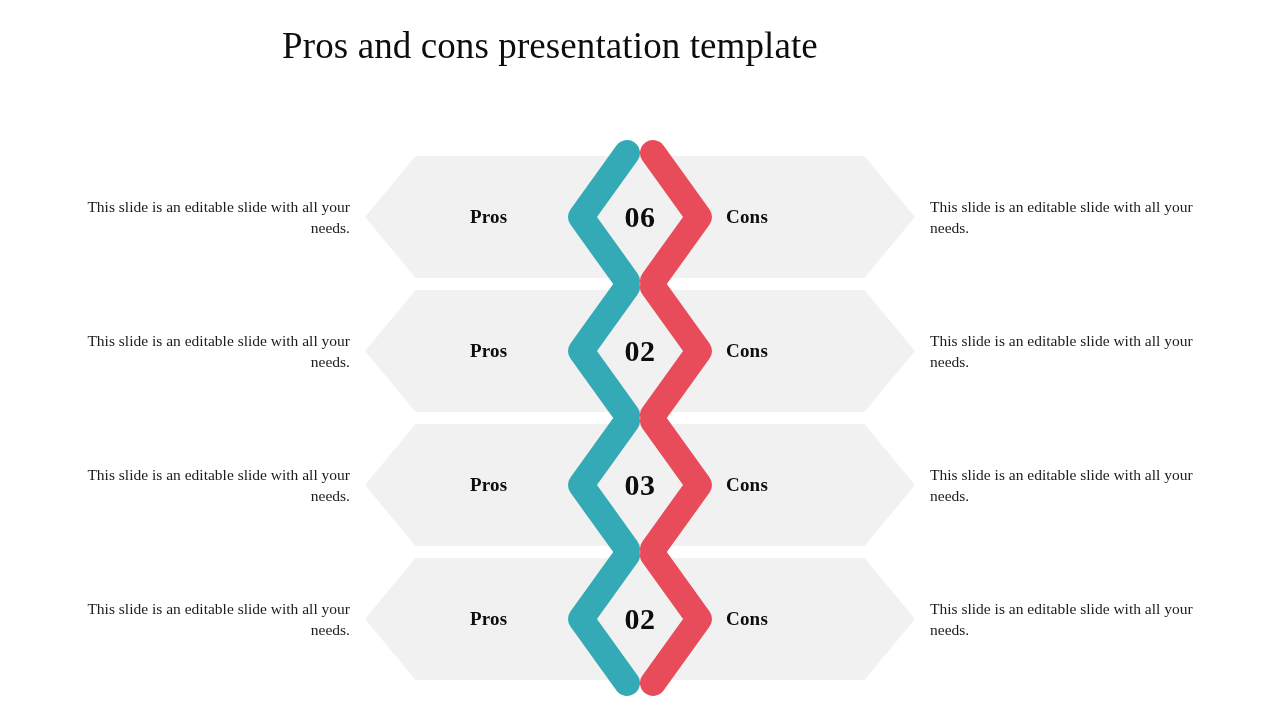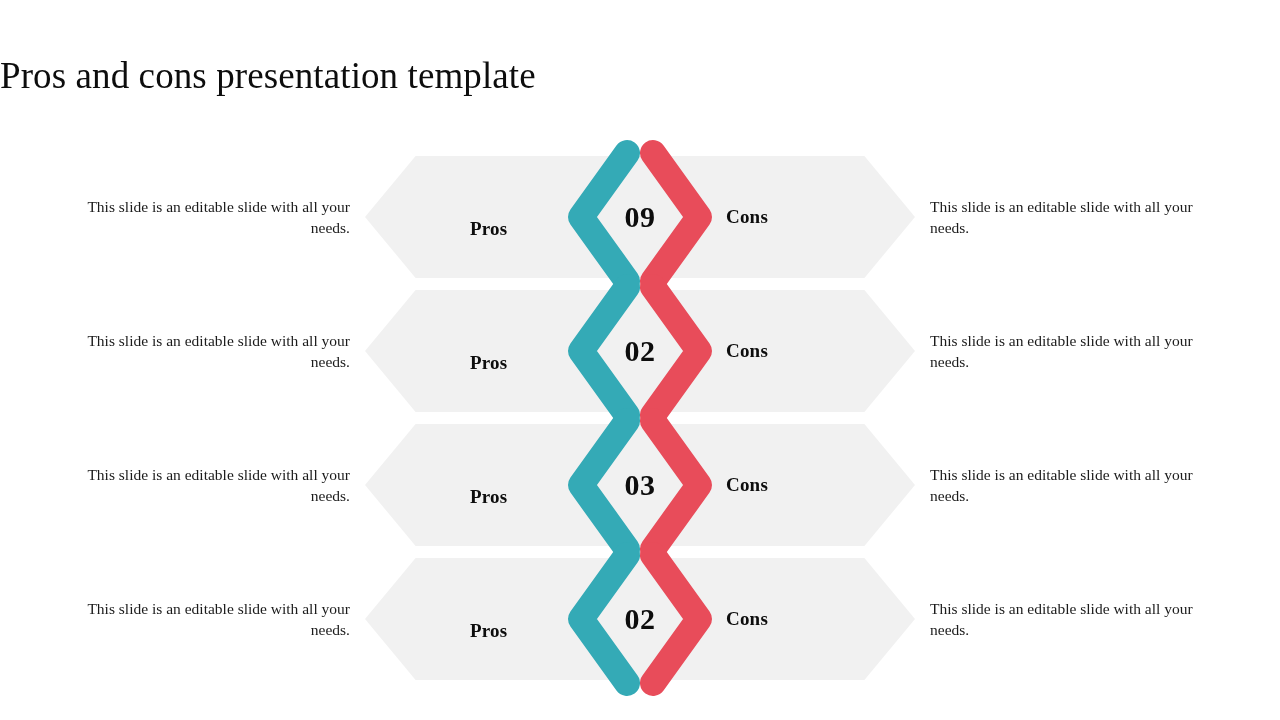--- a/index.html
+++ b/index.html
@@ -20,29 +20,28 @@
     height: 720px;
     background: #ffffff;
   }
 
   
   .slide-title {
     position: absolute;
     top: 22px;
     left: 0;
     width: 1100px;
-    text-align: left;
+    text-align: center;
     font-family: "Liberation Serif", "DejaVu Serif", serif;
     font-size: 37px;
     font-weight: 400;
     color: #0d0d0d;
     letter-spacing: 0.1px;
     line-height: 48px;
     white-space: nowrap;
-    margin-top: 30px;
   }
 
   
   .rows {
     position: absolute;
     top: 156px;
     left: 0;
     width: 1280px;
   }
 
@@ -94,21 +93,20 @@
     font-family: "Liberation Serif", "DejaVu Serif", serif;
     font-size: 19px;
     font-weight: 700;
     color: #0d0d0d;
     letter-spacing: 0.2px;
     white-space: nowrap;
   }
   .band-label.pros {
     left: 470px;
     text-align: center;
-    margin-top: 12px;
   }
   .band-label.cons {
     left: 726px;
     text-align: center;
   }
 
   
   .center-mark {
     position: absolute;
     top: 50%;
@@ -157,21 +155,21 @@
 
       <div class="band-label pros">Pros</div>
 
       <div class="center-mark">
         <svg viewBox="0 0 170 160" xmlns="http://www.w3.org/2000/svg">
           <path d="M 72 16 L 26 80 L 72 144" fill="none" stroke="#34aab6" stroke-width="26" stroke-linecap="round" stroke-linejoin="round"></path>
           <path d="M 98 16 L 144 80 L 98 144" fill="none" stroke="#e84c5a" stroke-width="26" stroke-linecap="round" stroke-linejoin="round"></path>
         </svg>
       </div>
 
-      <div class="row-number">09</div>
+      <div class="row-number">06</div>
 
       <div class="band-label cons">Cons</div>
 
       <div class="side-text right">This slide is an editable slide with all your needs.</div>
     </div>
 
     <div class="row">
       <div class="side-text left">This slide is an editable slide with all your needs.</div>
 
       <div class="band"></div>

